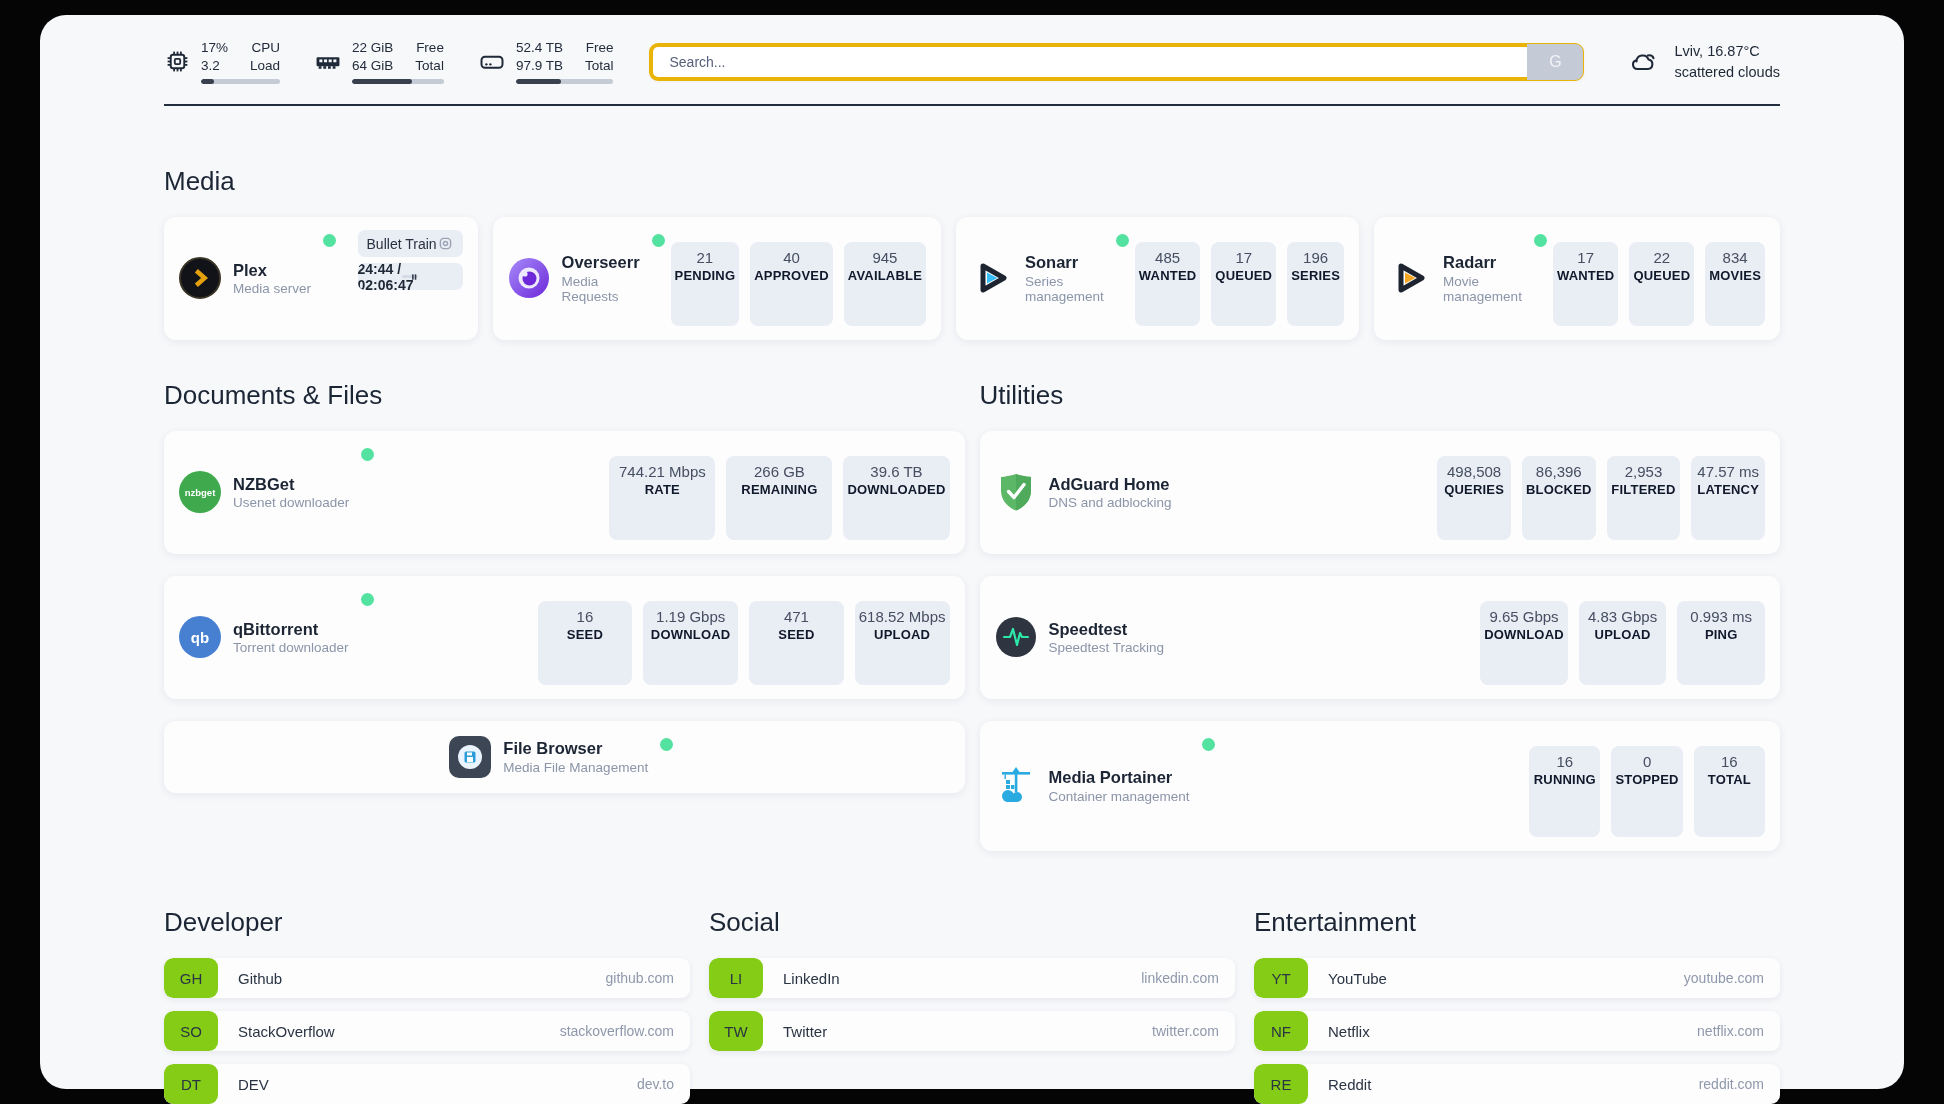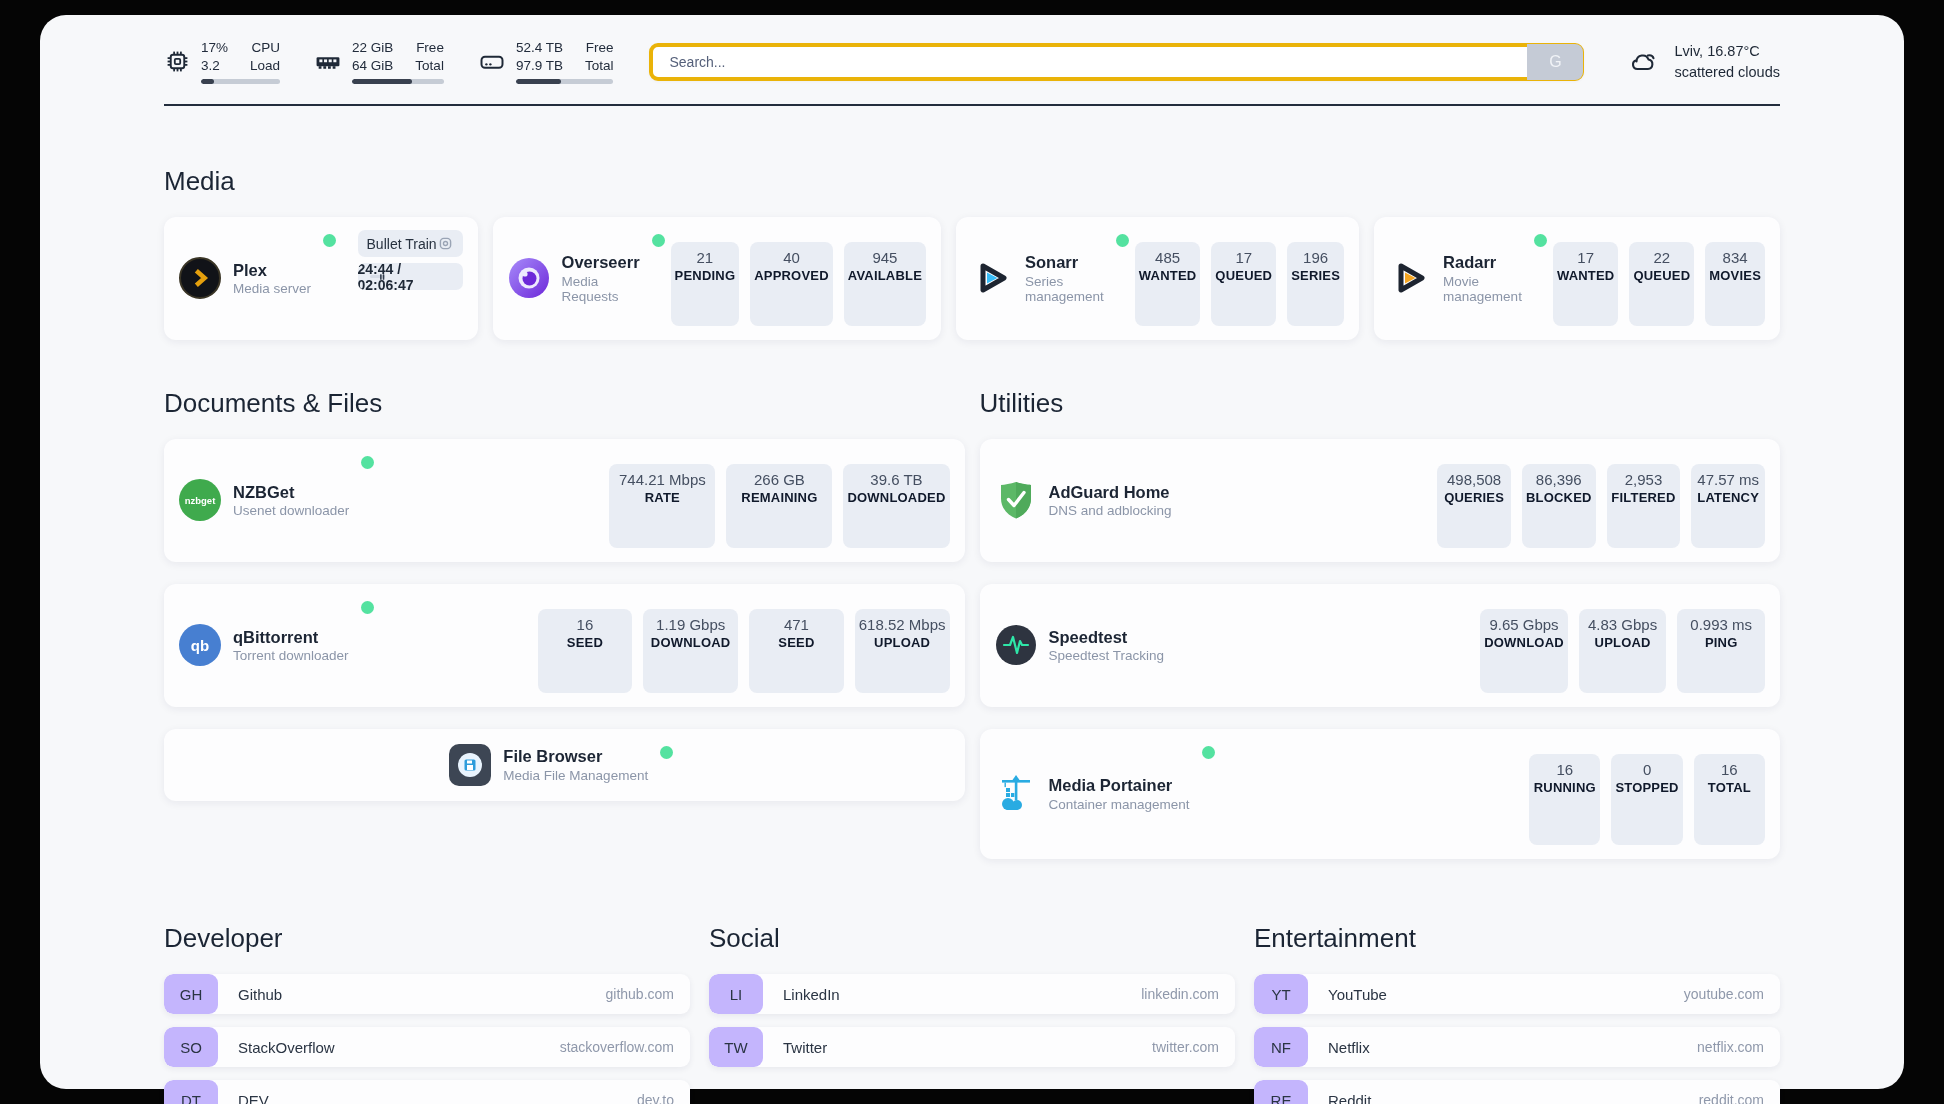--- a/index.html
+++ b/index.html
@@ -43,21 +43,21 @@
     border:none; border-radius:0 8px 8px 0; background:#c5cbd6;
     color:#f1f3f7; font-size:16px; font-weight:500; cursor:pointer;
     font-family:"Liberation Sans", sans-serif;
   }
   .weather { display:flex; gap:12px; align-items:center; }
   .weather-text { font-size:14.5px; color:#1e2836; font-weight:500; line-height:1.45; }
 
   .divider { border-bottom:2px solid #232d3d; margin-top:20px; }
 
   
-  .sec-title { font-size:26px; font-weight:500; color:#1b2534;margin-top:8px; }
+  .sec-title { font-size:26px; font-weight:500; color:#1b2534; }
   .media-title { margin:60px 0 20px 0; }
 
   
   .card {
     background:#fdfdfe; border-radius:12px;
     box-shadow:0 2px 8px rgba(22,34,64,0.07);
     padding:13px 15px 14px 15px;
     display:flex; justify-content:space-between;
   }
   .card-head { display:flex; align-items:center; gap:12px; }
@@ -77,42 +77,42 @@
   .media-grid { display:grid; grid-template-columns:repeat(4,1fr); gap:15px; }
   .media-grid .card { height:123px; }
 
   
   .plex-row {
     background:#e9edf4; border-radius:7px; height:27px; display:flex;
     align-items:center; padding:8px 9px; justify-content:space-between;
   }
   .plex-row + .plex-row { margin-top:6px; }
   .np-title { font-size:14px; font-weight:500; color:#27313f; }
-  .plex-progress { position:relative; padding:12px; overflow:hidden; }
+  .plex-progress { position:relative; padding:12px; overflow:hidden;justify-content:center; }
   .plex-pill { height:100%; background:#d6dce7; border-radius:7px; display:flex; align-items:center; padding-left:9px; }
   .plex-time { position:absolute; right:10px; font-size:14px; font-weight:600; color:#1e2836; }
 
   
   .two-col { display:grid; grid-template-columns:1fr 1fr; gap:15px; margin-top:40px; }
   .col-title { margin-bottom:20px; }
   .stack { display:flex; flex-direction:column; gap:22px; }
   .stack .card.with-stats { height:123px; }
   .card.slim { height:72px; justify-content:center; }
   .card.tall { height:130px; }
 
   
   .three-col { display:grid; grid-template-columns:1fr 1fr 1fr; gap:19px; margin-top:56px; }
   .bm-title { margin-bottom:20px; }
   .bm-list { display:flex; flex-direction:column; gap:13px; }
   .bookmark {
     background:#fdfdfe; border-radius:9px; height:40px; display:flex; align-items:center;
     box-shadow:0 2px 6px rgba(22,34,64,0.07); overflow:hidden; cursor:pointer;
   }
   .bm-badge {
-    width:54px; height:100%; background:#c4b5fd; display:flex; align-items:center;
+    width:54px; height:100%; background:#84cc16; display:flex; align-items:center;
     justify-content:center; font-size:15px; color:#2a3443; border-radius:9px;
   }
   .bm-name { flex:1; padding-left:20px; font-size:15px; color:#2a3443; }
   .bm-url { padding-right:16px; font-size:14px; color:#8f98ab; }
 
   
   .circle-badge { width:42px; height:42px; border-radius:50%; display:flex; align-items:center; justify-content:center; }
   .plex-badge { background:#111318; border:2px solid #3a3526; }
   .nzb-badge { background:#3faa4d; color:#ffffff; font-size:9.5px; font-weight:600; }
   .qb-badge { background:#477fd1; color:#ffffff; font-size:15px; font-weight:600; }

